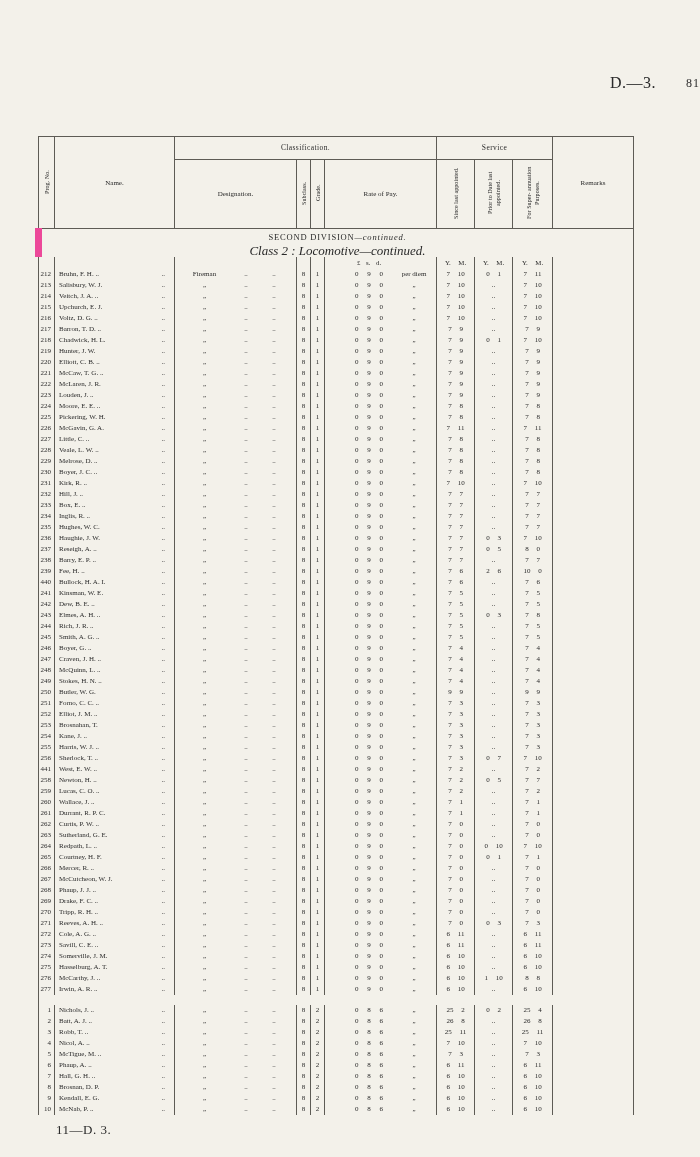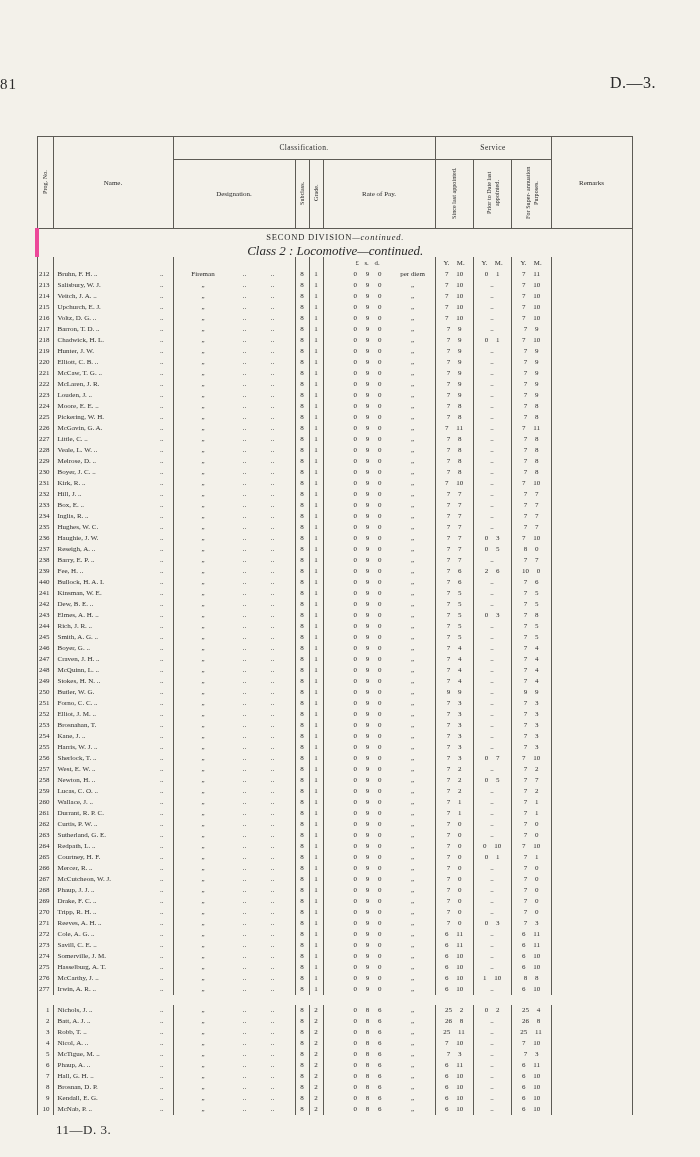--- a/index.html
+++ b/index.html
@@ -5,21 +5,21 @@
   html,body { margin:0; padding:0; }
   body {
     width:700px; height:1157px;
     background:#f3f1ea;
     font-family:"Liberation Serif","DejaVu Serif",serif;
     color:#2a2a2a;
     -webkit-font-smoothing:antialiased;
   }
   .page { position:relative; width:700px; height:1157px; overflow:hidden; }
 
-  .page-number { position:absolute; top:76px; left:0; right:0; text-align:left; font-size:15px; letter-spacing:1px; }
+  .page-number { position:absolute; top:76px; left:0; right:0; text-align:right; font-size:12px; letter-spacing:1px; }
   .doc-ref { position:absolute; top:74px; right:44px; font-size:16px; letter-spacing:0.5px; }
   .doc-title { position:absolute; top:110px; left:0; right:0; text-align:center; font-size:10.5px; letter-spacing:0.6px; }
   .doc-title .smallcaps { font-variant:small-caps; }
   .ital { font-style:italic; }
 
   table.class-table {
     position:absolute; top:136px; left:35px; width:595px;
     border-collapse:collapse; table-layout:fixed;
   }
   th, td { padding:0; margin:0; font-weight:normal; }
@@ -44,21 +44,21 @@
   .h-sub .vert, .h-grade .vert { height:60px; }
 
   tbody td {
     font-size:7px; line-height:11px;
     border-left:1px solid #5d5b55;
     vertical-align:top;
     overflow:hidden; white-space:nowrap;
   }
   tbody td:last-child { border-right:1px solid #5d5b55; }
 
-  tr.section-division td, tr.section-class td { border-left:4px solid #ec4899; border-right:1px solid #5d5b55; text-align:center; white-space:nowrap; overflow:hidden; }
+  tr.section-division td, tr.section-class td { border-left:7px solid #ec4899; border-right:1px solid #5d5b55; text-align:center; white-space:nowrap; overflow:hidden; }
   tr.section-division td { height:15px; line-height:16px; font-size:8.5px; letter-spacing:0.8px; }
   tr.section-class td { height:12px; line-height:11px; font-size:13px; }
 
   tr.unit-row td { height:12px; line-height:12px; font-size:6.8px; }
   tr.data-row td { height:11px; }
   tr.gap-row td { height:10px; border-left:1px solid #5d5b55; border-right:1px solid #5d5b55; }
 
   td.c-no { text-align:right; padding-right:3px; }
   td.c-name { position:relative; padding-left:4px; }
   td.c-name .lead { position:absolute; right:9px; top:0; color:#3a3a3a; }
@@ -667,21 +667,21 @@
       <td class="c-desig"><span class="dglabel">„</span><span class="lead">..</span><span class="lead">..</span></td>
       <td class="c-sub">8</td>
       <td class="c-grade">1</td>
       <td class="c-pay"><span class="payval">0 9 0</span><span class="payunit">„</span></td>
       <td class="c-svc">7 3</td>
       <td class="c-svc">0 7</td>
       <td class="c-svc">7 10</td>
       <td></td>
     </tr>
         <tr class="data-row">
-      <td class="c-no">257</td>
+      <td class="c-no">441</td>
       <td class="c-name"><span>West, E. W. ..</span><span class="lead">..</span></td>
       <td class="c-desig"><span class="dglabel">„</span><span class="lead">..</span><span class="lead">..</span></td>
       <td class="c-sub">8</td>
       <td class="c-grade">1</td>
       <td class="c-pay"><span class="payval">0 9 0</span><span class="payunit">„</span></td>
       <td class="c-svc">7 2</td>
       <td class="c-svc">..</td>
       <td class="c-svc">7 2</td>
       <td></td>
     </tr>

